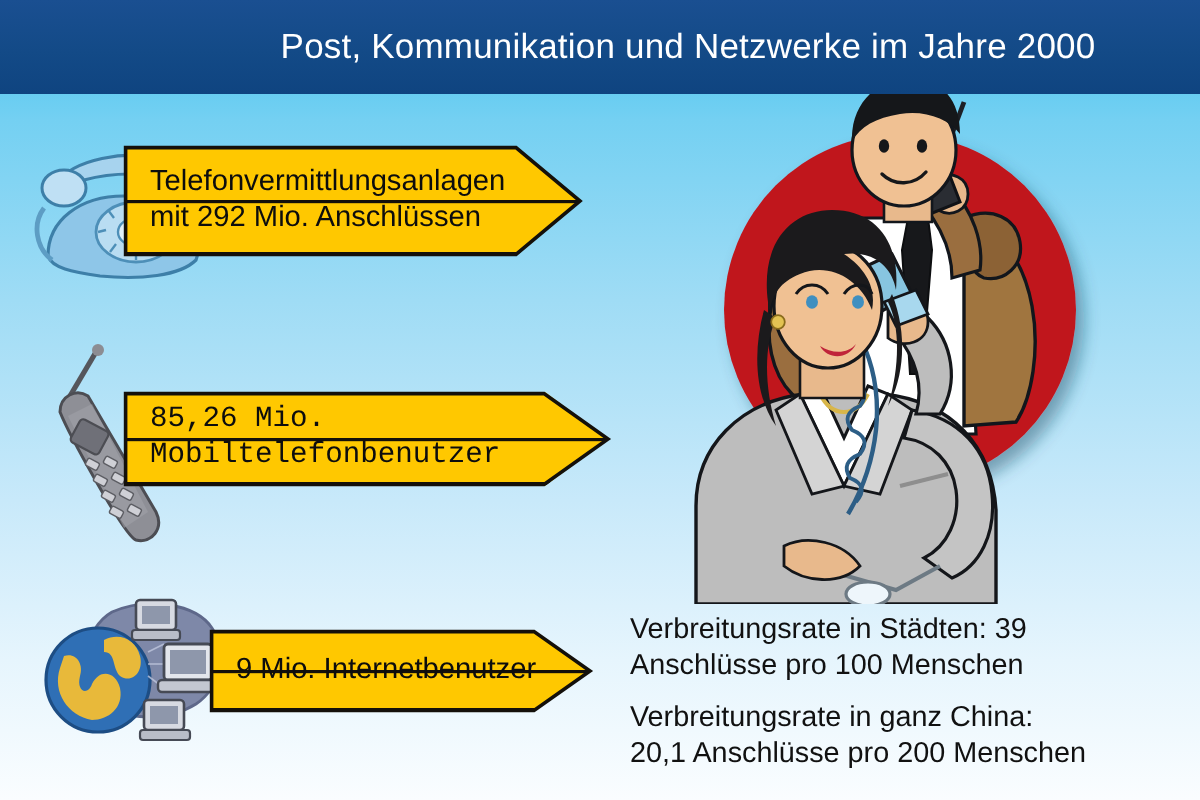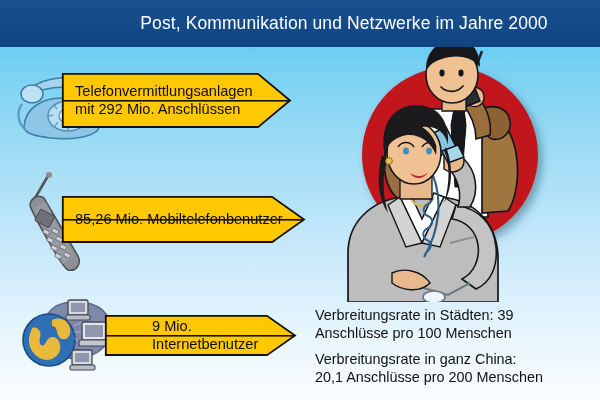--- a/index.html
+++ b/index.html
@@ -77,30 +77,30 @@
       #ffc800;
   }
   #banner-2 {
     left: 62px; top: 196px; width: 242px; height: 47px;
     clip-path: polygon(0 0, 87% 0, 100% 50%, 87% 100%, 0 100%);
     border: none;
     background:
       linear-gradient(#14100a,#14100a) left/100% 1.6px no-repeat,
       linear-gradient(#14100a,#14100a) bottom left/100% 1.6px no-repeat,
       #ffc800;
+    font-family: Liberation Mono, monospace;
   }
   #banner-3 {
     left: 105px; top: 315px; width: 190px; height: 41px;
     clip-path: polygon(0 0, 85% 0, 100% 50%, 85% 100%, 0 100%);
     border: none;
     background:
       linear-gradient(#14100a,#14100a) left/100% 1.6px no-repeat,
       linear-gradient(#14100a,#14100a) bottom left/100% 1.6px no-repeat,
       #ffc800;
-    padding-left: 34px;
   }
   .banner-outline { position: absolute; pointer-events: none; }
 
   
   .icon-phone   { position: absolute; left: 14px;  top: 66px;  width: 96px;  height: 78px; }
   .icon-mobile  { position: absolute; left: 16px;  top: 172px; width: 74px;  height: 105px; }
   .icon-net     { position: absolute; left: 16px;  top: 296px; width: 100px; height: 80px; }
 
   
   .stat {

